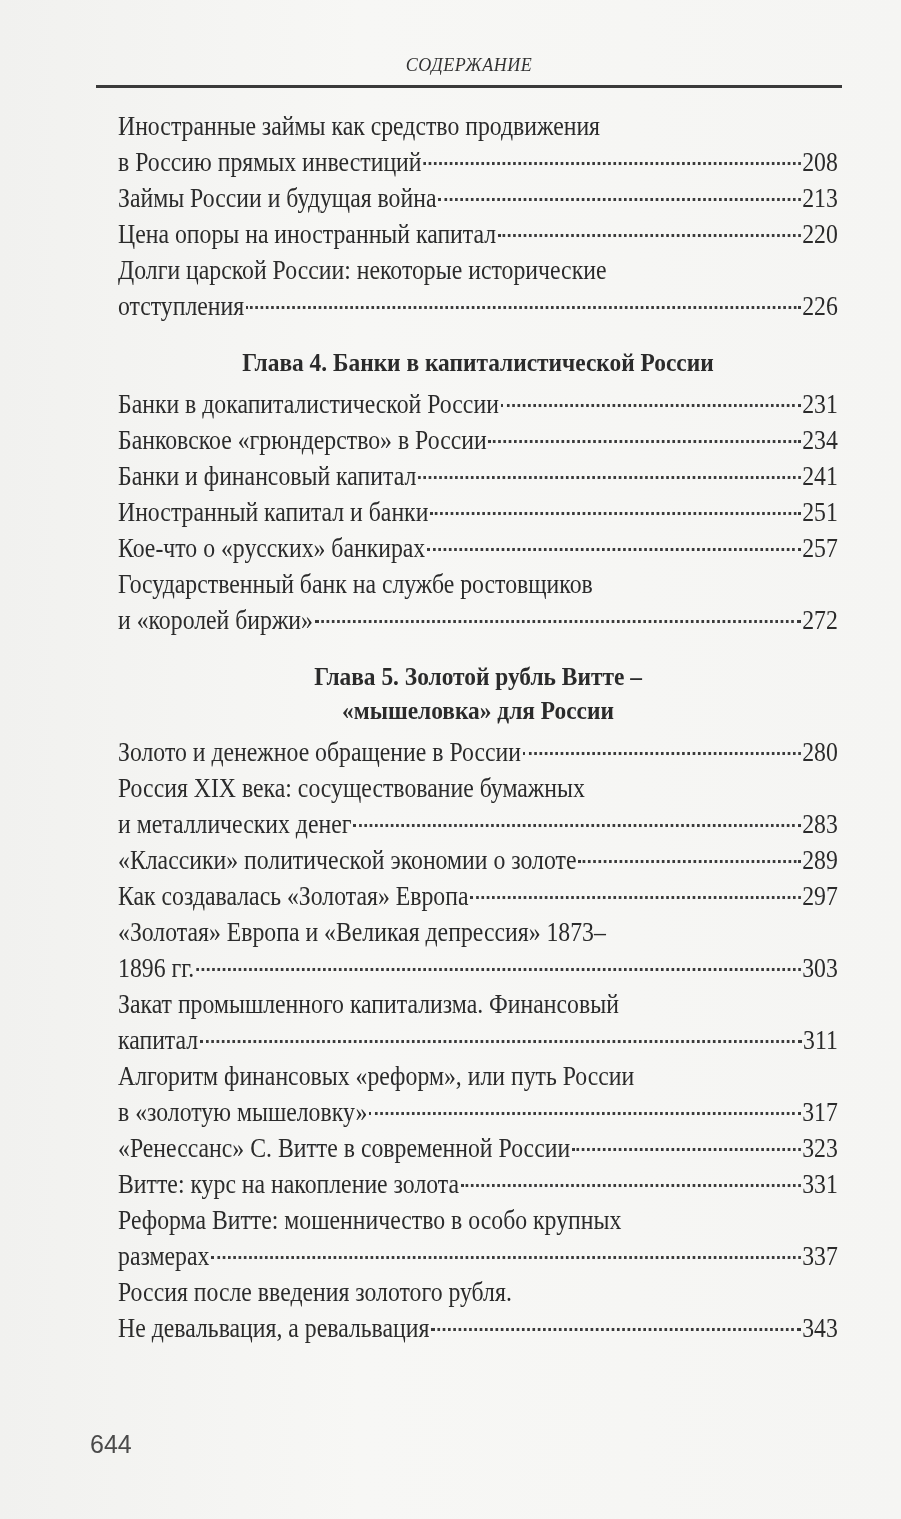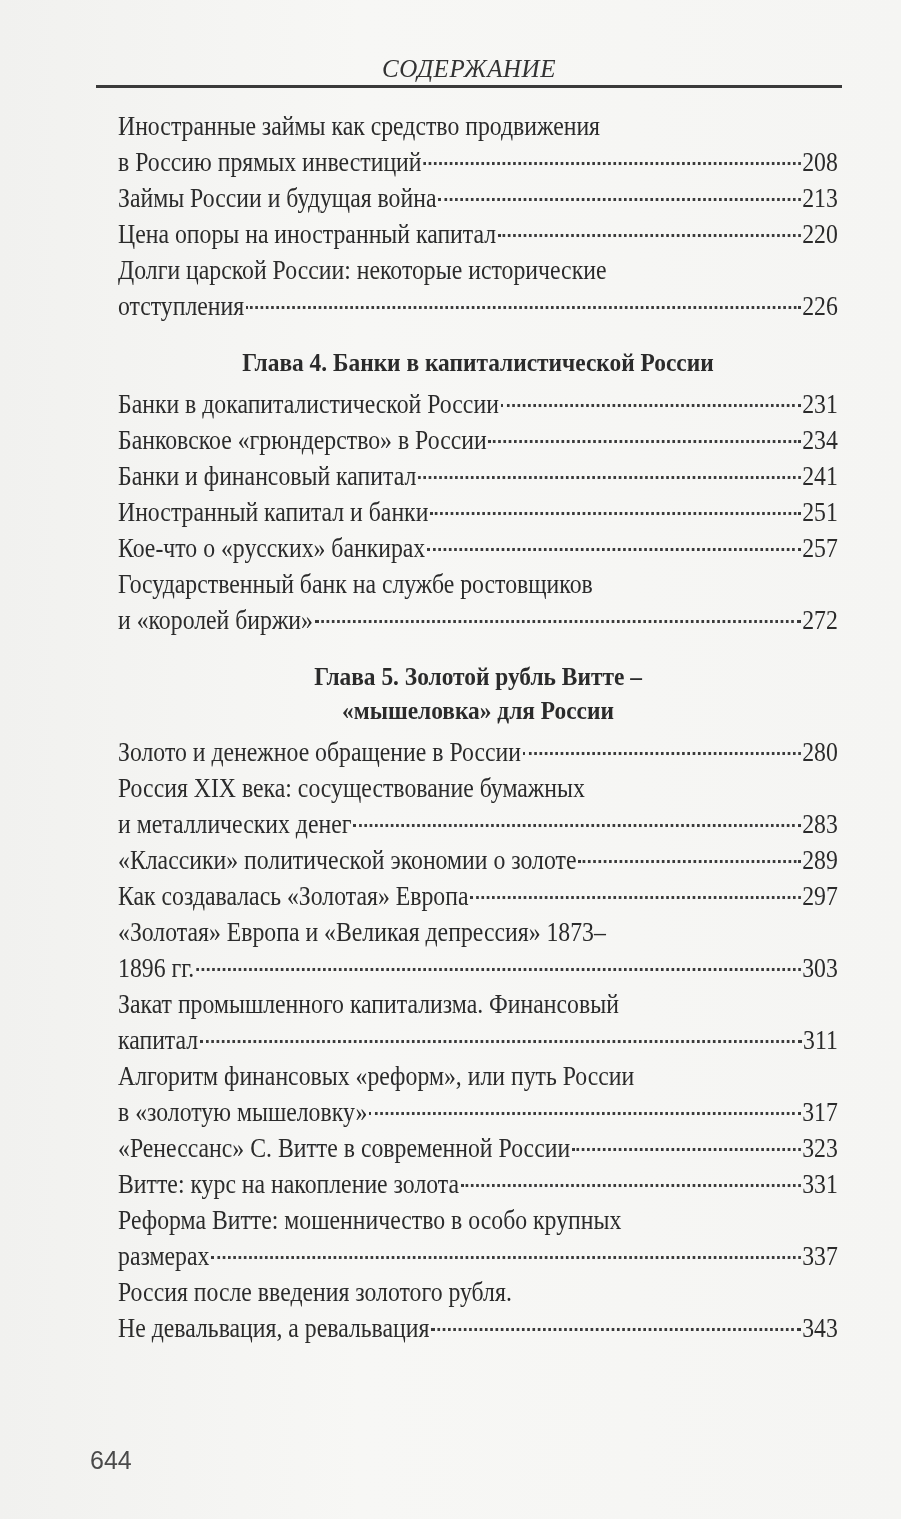--- a/index.html
+++ b/index.html
@@ -9,21 +9,21 @@
     font-family:"Liberation Serif", "DejaVu Serif", serif;
     color:#2b2b2b;
     position:relative;
   }
   .page {
     position:absolute; left:0; top:0; width:901px; height:1519px;
     background:linear-gradient(90deg,#f1f1ef 0%,#f7f7f5 40%,#f5f5f3 100%);
   }
   .running-head {
     position:absolute; left:96px; width:746px; top:55px;
-    text-align:center; font-style:italic; font-size:25px; letter-spacing:0.5px;
+    text-align:center; font-style:italic; font-size:18px; letter-spacing:0.5px;
     color:#333;
   }
   .rule {
     position:absolute; left:96px; width:746px; top:85px; height:3px;
     background:#3a3a3a;
   }
   .toc {
     position:absolute; left:118px; width:720px; top:108px;
   }
   .entry { font-size:27px; line-height:36px; transform:scaleX(0.88); transform-origin:left; width:818px; }
@@ -35,21 +35,21 @@
   }
   .line .pg { flex:0 0 auto; }
   .chapter {
     font-weight:bold; font-size:26px; line-height:34px; text-align:center;
     transform:scaleX(0.9); margin:22px 0 6px 0;
   }
   .chapter.first { margin-top:22px; }
   .folio {
     position:absolute; left:90px; top:1430px;
     font-family:"Liberation Sans","DejaVu Sans",sans-serif;
-    font-size:25px; color:#4a4a4a;margin-top:16px;
+    font-size:25px; color:#4a4a4a;
   }
 </style>
 </head>
 <body>
 
 <div class="page">
   <div class="running-head">СОДЕРЖАНИЕ</div>
   <div class="rule"></div>
   <div class="toc" id="toc">
       <div class="entry">

